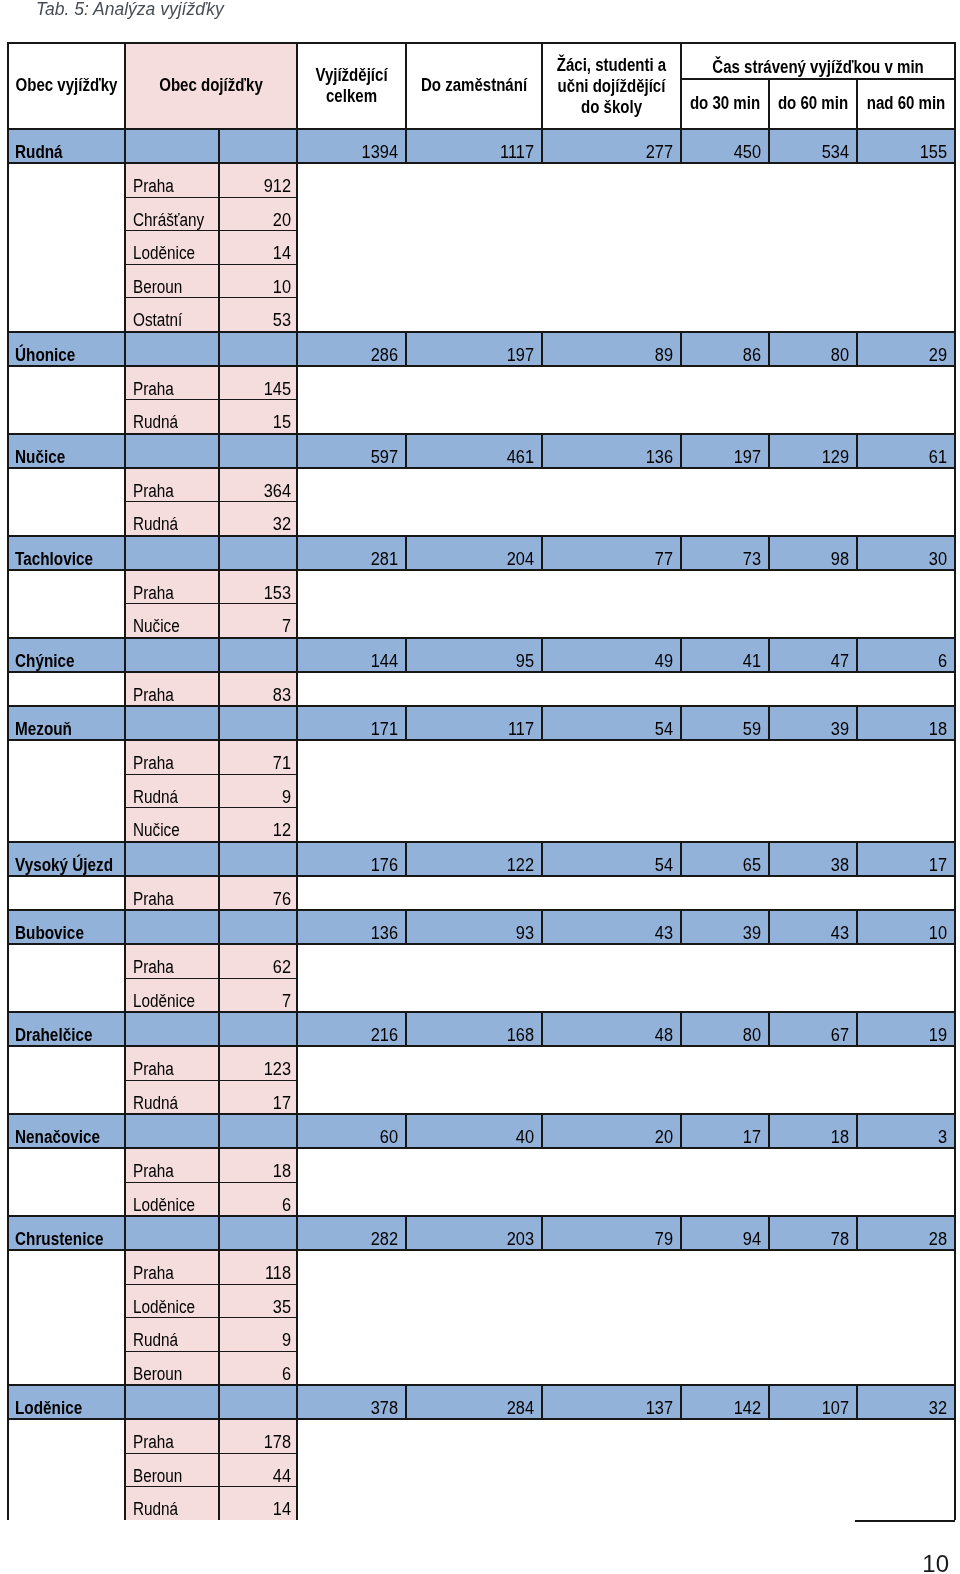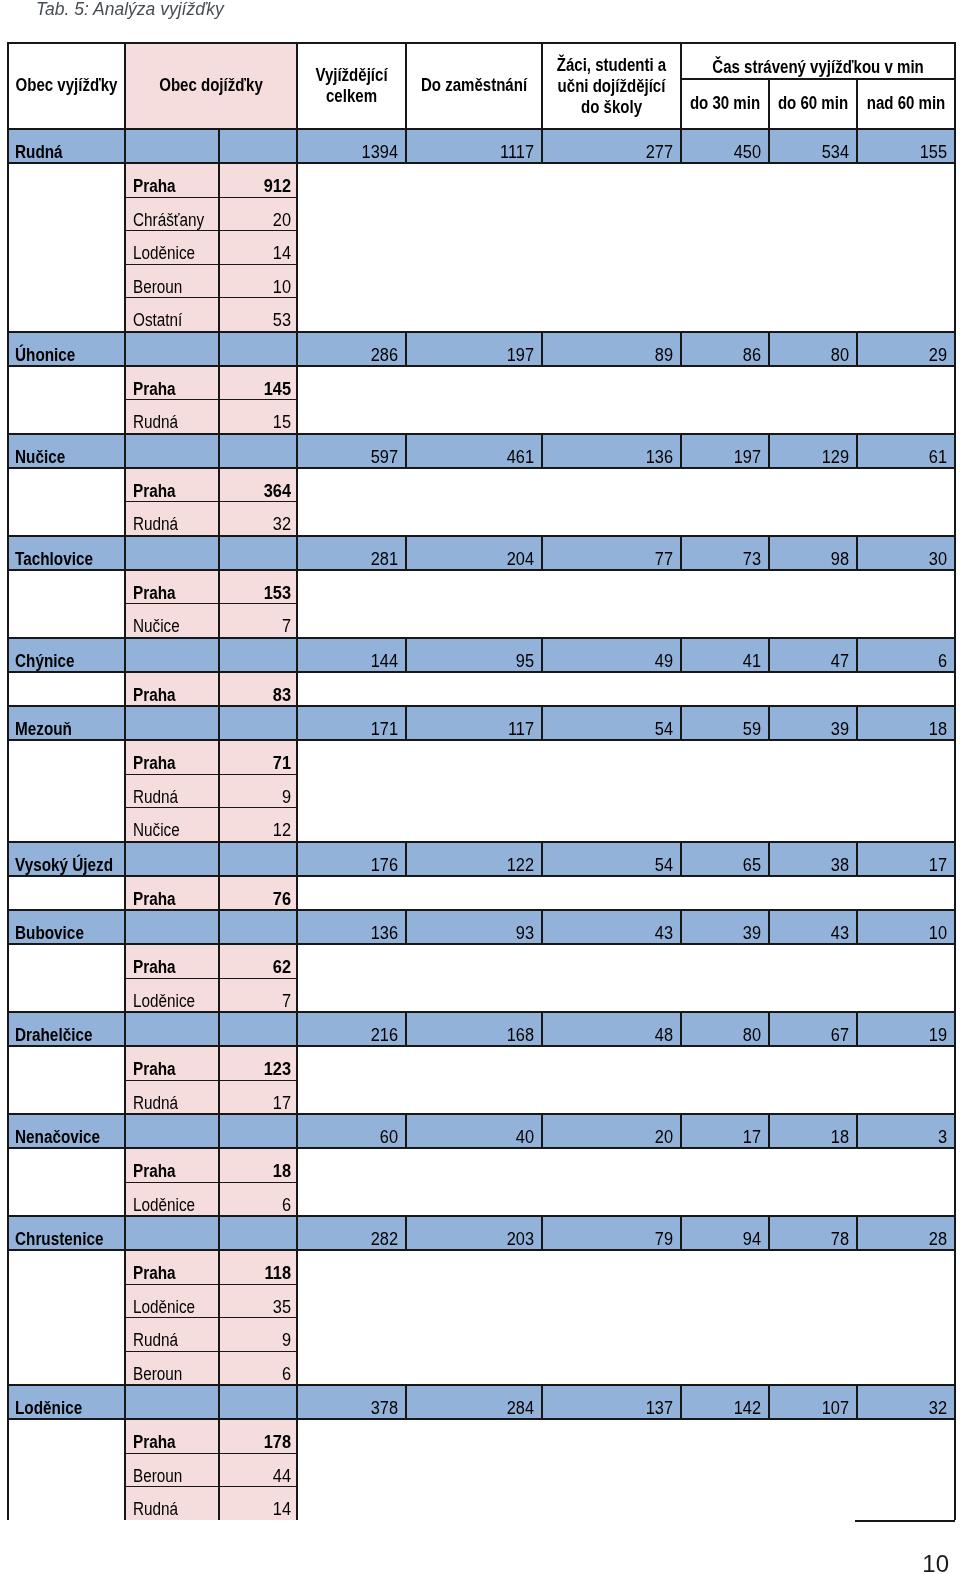--- a/index.html
+++ b/index.html
@@ -40,21 +40,21 @@
 
   
   tr.det{height:32.5px;}
   tr.det td{height:32.5px;padding:0;line-height:16px;vertical-align:middle;}
   tr.det td.blank{background:#ffffff;border-left:2px solid #171717;border-right:none;
                   border-top:none;border-bottom:none;}
   tr.det td.dn{background:#f6dddd;font-size:17.6px;padding-left:7px;text-align:left;
                border-top-width:1px;border-bottom-width:1px;}
   tr.det td.dv{background:#f6dddd;font-size:17.6px;text-align:right;padding-right:5px;
                border-top-width:1px;border-bottom-width:1px;margin-top:14px;}
-  tr.det.first td.dn,tr.det.first td.dv{border-top-width:2px;font-weight:bold;}
+  tr.det.first td.dn,tr.det.first td.dv{border-top-width:2px;}
   tr.det.last td.dn,tr.det.last td.dv{border-bottom-width:2px;}
   tr.det td.empty{background:#ffffff;border:none;}
   tr.det td.emptyR{background:#ffffff;border:none;border-right:2px solid #171717;}
 
   .footline{position:absolute;left:855px;top:1520px;width:100px;height:0;
             border-top:2px solid #171717;}
   .pagenum{transform:translateZ(0);position:absolute;right:11px;top:1552px;font-size:24px;color:#1a1a1a;line-height:24px;}
 </style>
 </head>
 <body>

